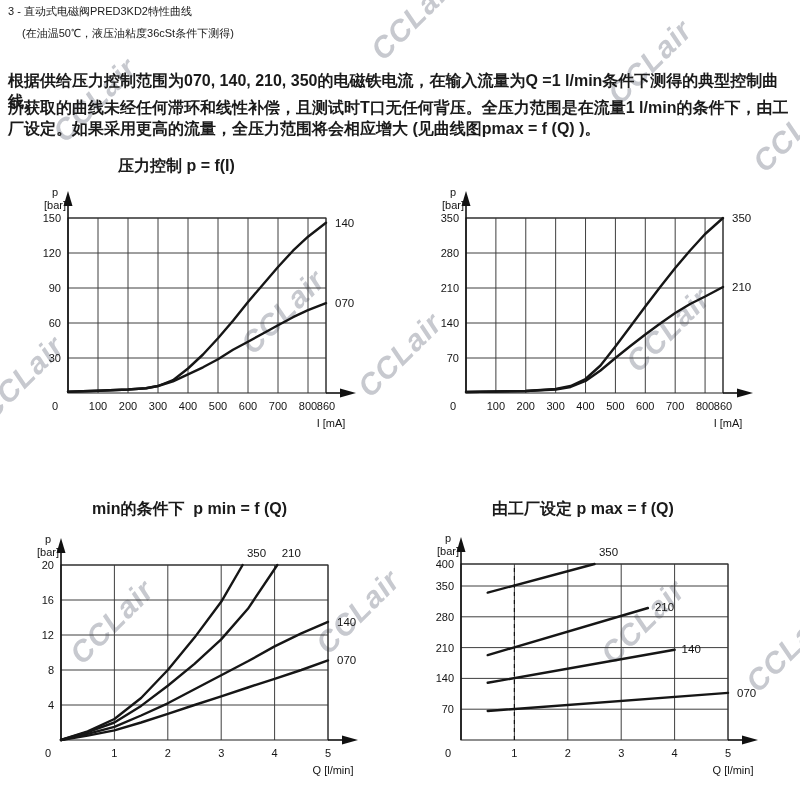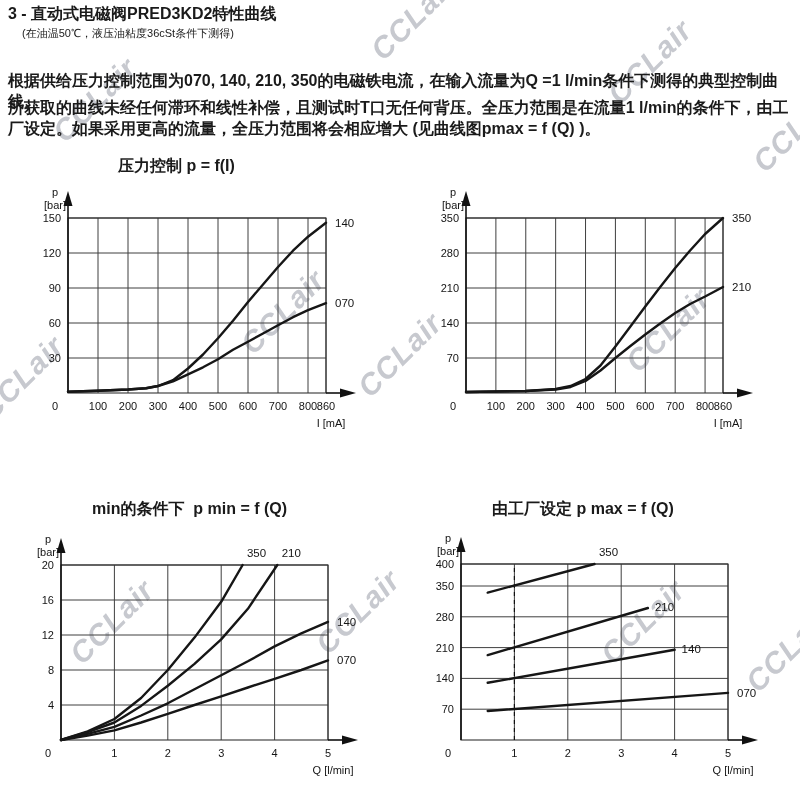--- a/index.html
+++ b/index.html
@@ -2,21 +2,21 @@
 <html><head>
 <meta charset="utf-8">
 <style>
   html,body{margin:0;padding:0}
   body{width:800px;height:797px;background:#ffffff;position:relative;overflow:hidden;
        font-family:"Liberation Sans",sans-serif;color:#1a1a1a}
   .wm{position:absolute;color:#c7c9cf;font-weight:bold;font-style:italic;font-size:30px;
       letter-spacing:1px;white-space:nowrap;transform:translate(-50%,-50%) rotate(-45deg);
       z-index:0;pointer-events:none}
   .content{position:absolute;left:0;top:0;width:800px;height:797px;z-index:1}
-  #doc-title{position:absolute;left:8px;top:4px;font-size:16px;font-weight:bold}
+  #doc-title{position:absolute;left:8px;top:4px;font-size:11px;font-weight:normal}
   #doc-subtitle{position:absolute;left:22px;top:26px;font-size:11px;font-weight:normal}
   .para{position:absolute;left:8px;width:788px;font-size:16px;font-weight:700;line-height:21px}
   #para-1{top:70px}
   #para-2{top:97px}
   .ctitle{position:absolute;font-size:16px;font-weight:bold;white-space:pre}
   #ctitle-0{left:118px;top:156px}
   #ctitle-2{left:92px;top:499px}
   #ctitle-3{left:492px;top:499px}
   svg{position:absolute;overflow:visible}
   #chart-0{left:24px;top:185px}

